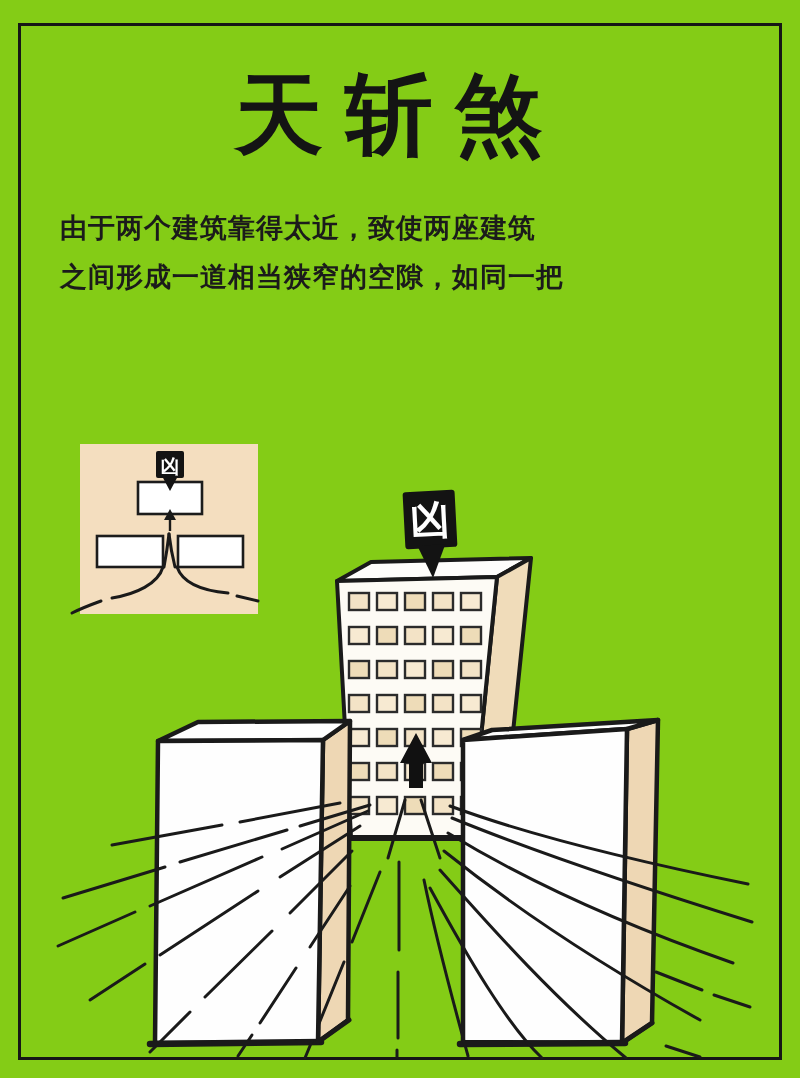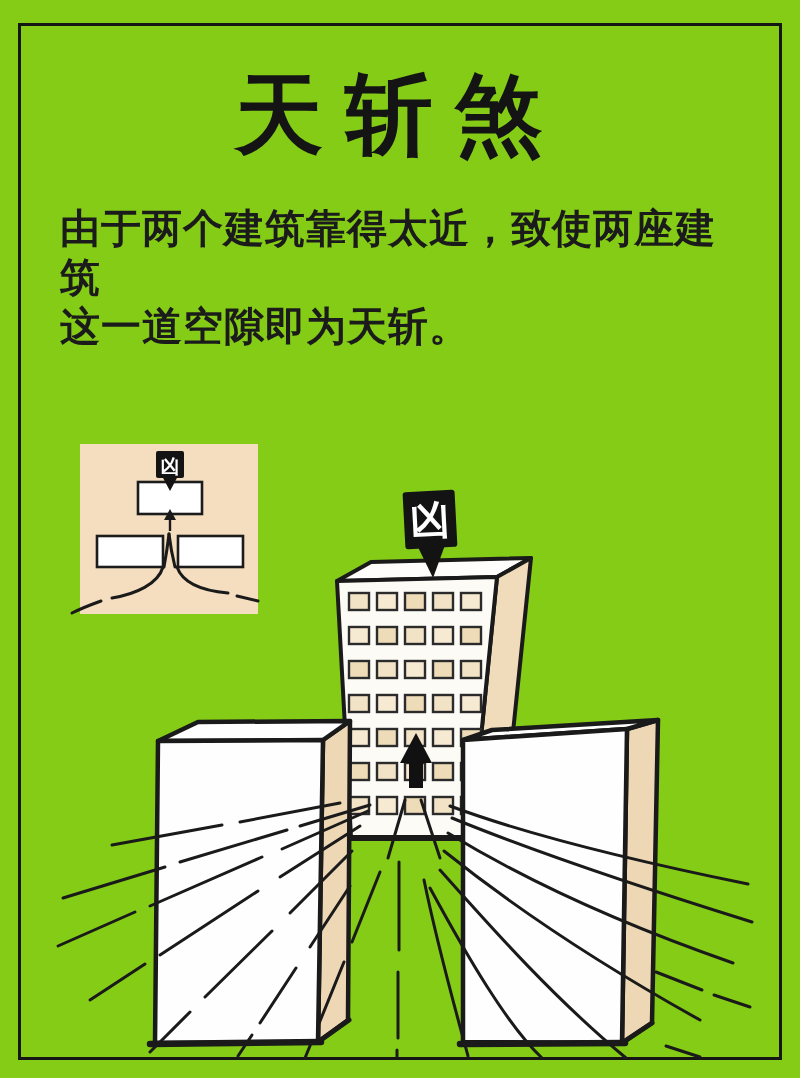--- a/index.html
+++ b/index.html
@@ -27,21 +27,21 @@
     font-weight:700;
     font-size:88px;
     letter-spacing:22px;
     color:#141414;
     line-height:1.0;
   }
   .description{
     position:absolute;
     left:60px;top:204px;width:692px;
     color:#1b1b1b;
-    font-size:40px;
+    font-size:27px;
     font-weight:600;
     line-height:49px;
     letter-spacing:1px;
   }
   .illustration{
     position:absolute;
     left:0;top:0;width:800px;height:1078px;
   }
   .bld{stroke:#1a1a1a;stroke-linejoin:round;stroke-linecap:round;}
   .flow{stroke:#1a1a1a;stroke-width:3;fill:none;stroke-linecap:round;}
@@ -55,21 +55,21 @@
 <body>
 
 <div class="page">
 
   <div class="frame"></div>
 
   <h1 class="title">天斩煞</h1>
 
   <div class="description">
     <div>由于两个建筑靠得太近，致使两座建筑</div>
-    <div>这一道空隙即为天斩。</div>
+    <div>之间形成一道相当狭窄的空隙，如同一把</div>
   </div>
 
   <svg class="illustration" viewBox="0 0 800 1078">
 
     <g>
       <rect x="80" y="444" width="178" height="170" fill="#f4debf"></rect>
 
       <rect x="138" y="482" width="64" height="32" fill="#ffffff" stroke="#1c1c1c" stroke-width="2.6"></rect>
 
       <rect x="97" y="536" width="66" height="31" fill="#ffffff" stroke="#1c1c1c" stroke-width="2.6"></rect>

